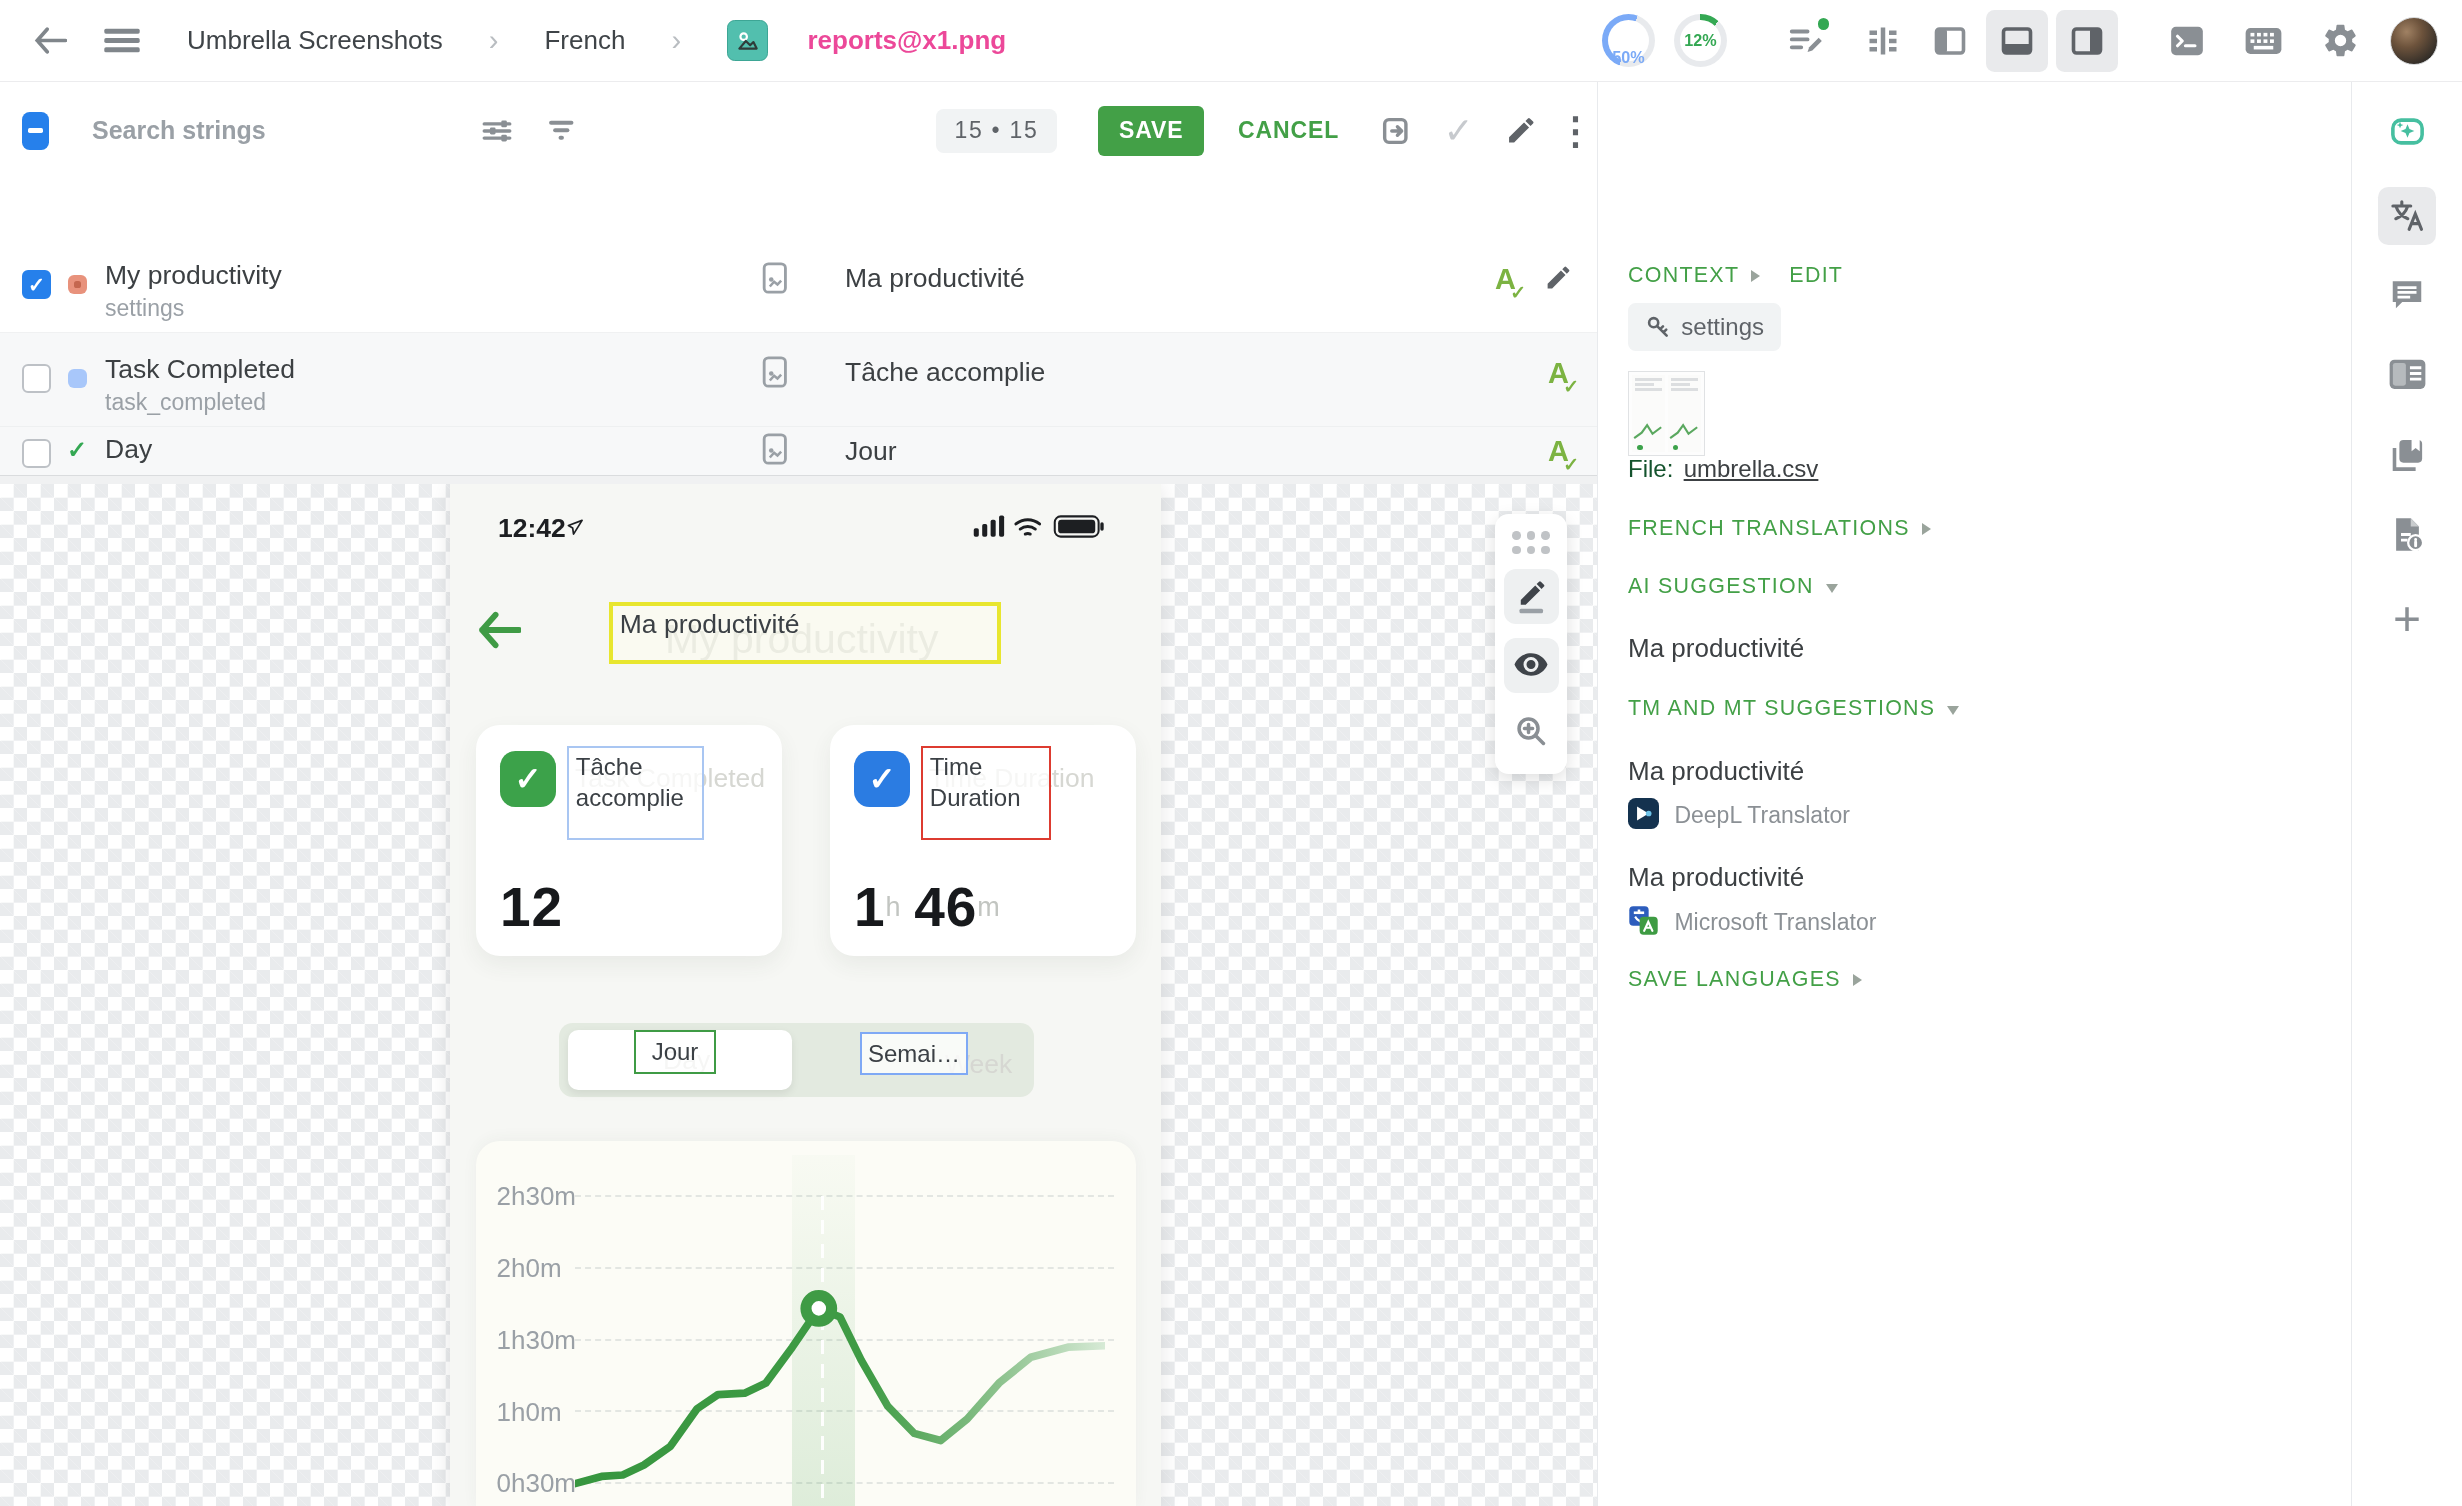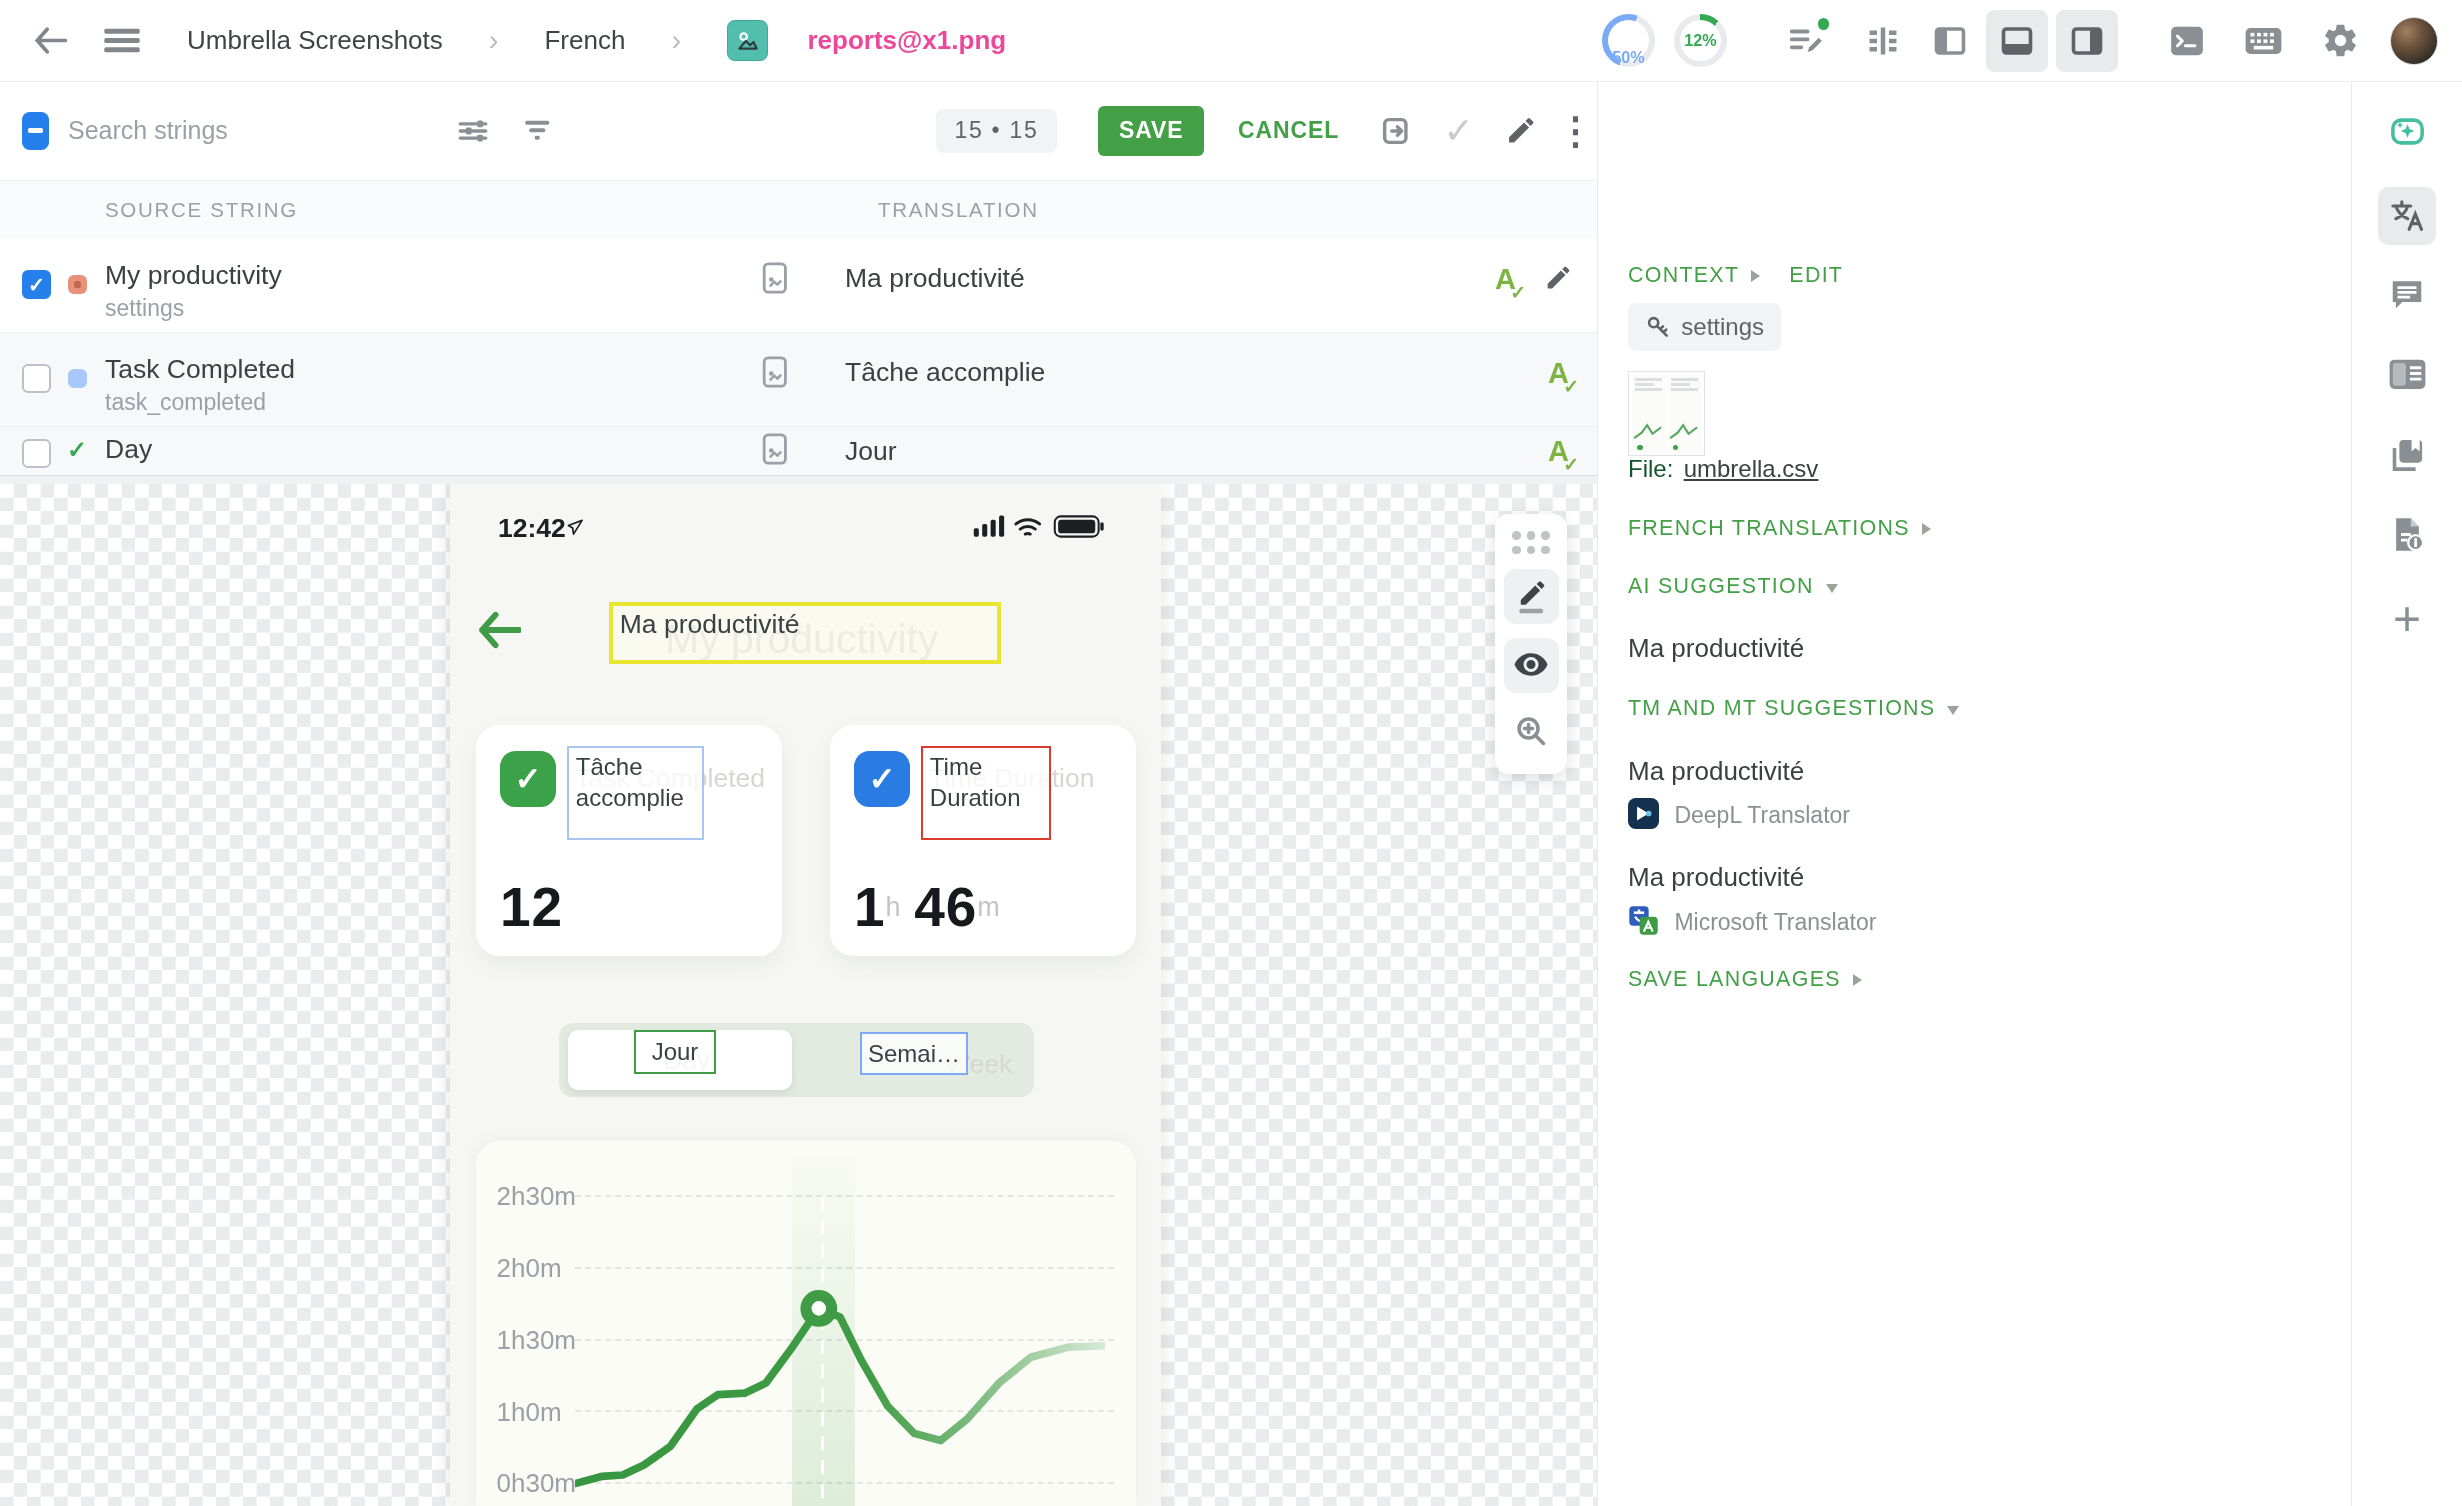--- a/index.html
+++ b/index.html
@@ -200,21 +200,21 @@
           <path fill="#8a8f94" d="M19.14 12.94a7 7 0 0 0 .06-.94 7 7 0 0 0-.06-.94l2.03-1.58a.5.5 0 0 0 .12-.64l-1.92-3.32a.5.5 0 0 0-.61-.22l-2.39.96a7.3 7.3 0 0 0-1.62-.94l-.36-2.54a.5.5 0 0 0-.5-.42h-3.84a.5.5 0 0 0-.5.42l-.36 2.54c-.59.24-1.13.56-1.62.94l-2.39-.96a.5.5 0 0 0-.61.22L2.65 8.84a.5.5 0 0 0 .12.64l2.03 1.58a7 7 0 0 0 0 1.88l-2.03 1.58a.5.5 0 0 0-.12.64l1.92 3.32c.14.24.42.34.61.22l2.39-.96c.49.38 1.03.7 1.62.94l.36 2.54c.04.24.25.42.5.42h3.84c.25 0 .46-.18.5-.42l.36-2.54c.59-.24 1.13-.56 1.62-.94l2.39.96c.24.1.5 0 .61-.22l1.92-3.32a.5.5 0 0 0-.12-.64l-2.03-1.58ZM12 15.5a3.5 3.5 0 1 1 0-7 3.5 3.5 0 0 1 0 7Z"></path>
         </svg>
     </div>
     <div class="avatar" style="margin-right:24px;"></div>
   </div>
 
   <div class="abs toolbar flex">
     <div class="mastercb" style="margin-left:22px;">
         <i></i>
       </div>
-    <input class="search" style="margin-left: 17px;" placeholder="Search strings">
+    <input class="search" style="margin-left: 41px; font-weight: bold;" placeholder="Search strings">
     <div class="iconbtn" style="width:51px;height:51px;margin-left:22px;">
       <svg width="34" height="34" viewBox="0 0 24 24">
           <g stroke="#8a8f94" stroke-width="2.4" stroke-linecap="round">
             <path d="M3 7h12M19 7h2M3 12h4M11 12h10M3 17h12M19 17h2"></path>
             <rect x="15" y="4.6" width="4" height="4.8" rx="1" fill="#8a8f94" stroke="none"></rect>
             <rect x="7" y="9.6" width="4" height="4.8" rx="1" fill="#8a8f94" stroke="none"></rect>
             <rect x="15" y="14.6" width="4" height="4.8" rx="1" fill="#8a8f94" stroke="none"></rect>
           </g>
         </svg>
     </div>
@@ -239,24 +239,20 @@
     </div>
     <div class="iconbtn" style="width:51px;height:51px;margin-left:12px;color:#c7cace;font-size:36px;">✓</div>
     <div class="iconbtn" style="width:51px;height:51px;margin-left:12px;">
       <svg width="32.5" height="32.5" viewBox="0 0 24 24">
           <path fill="#5f6368" d="M3 17.25V21h3.75L17.8 9.94l-3.75-3.75L3 17.25ZM20.7 7.04a1 1 0 0 0 0-1.41l-2.34-2.34a1 1 0 0 0-1.41 0l-1.83 1.83 3.75 3.75 1.83-1.83Z"></path>
         </svg>
     </div>
     <div class="iconbtn" style="width:43px;height:51px;margin-left:6.8px;font-size:38px;color:#5f6368;font-weight:700;">⋮</div>
   </div>
 
-  <div class="abs thead flex">
-    <span style="margin-left:105px;">SOURCE STRING</span>
-    <span style="margin-left:580px;">TRANSLATION</span>
-  </div>
 
   <div class="abs row" style="top:239px;height:94px;background:#fff;border-bottom:0.9px solid #f0f1f2;">
     <div class="abs rowcb on" style="left:22px;top:31px;">✓</div>
     <div class="abs badge" style="left:68px;top:36px;background:#e8927c;display:flex;align-items:center;justify-content:center;">
         <i style="width:6.8px;height:6.8px;border-radius:2.6px;background:#c4674f;"></i>
       </div>
     <span class="abs rowtitle" style="left:105px;top:20.5px;">My productivity</span>
     <span class="abs rowkey" style="left:105px;top:56px;">settings</span>
     <span class="abs" style="left:761px;top:22px;">
       <svg width="29" height="34" viewBox="0 0 20 24">

